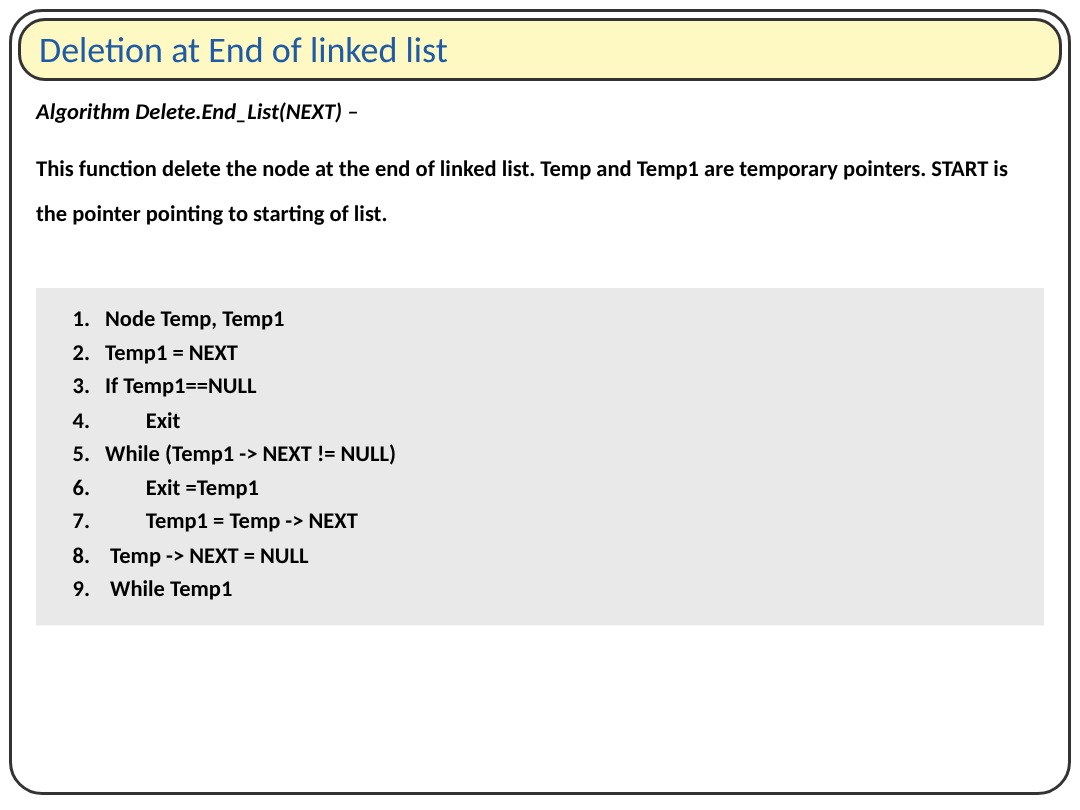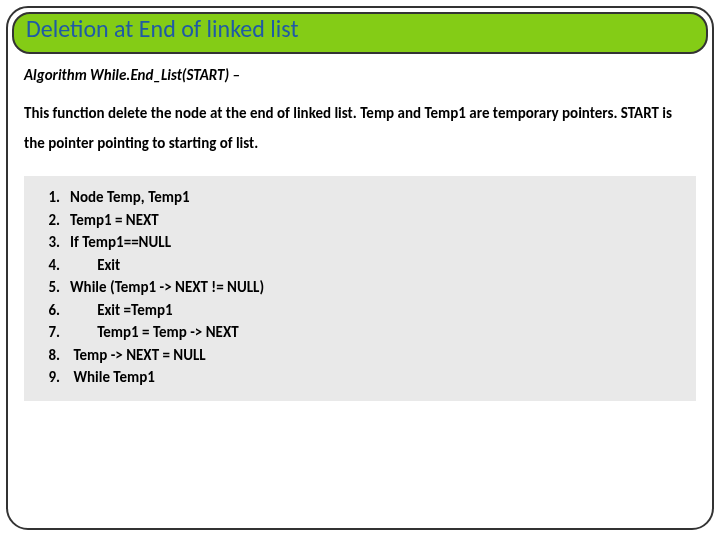--- a/index.html
+++ b/index.html
@@ -16,23 +16,23 @@
     border: 2px solid #333;
     border-radius: 22px;
     padding: 0;
   }
   .title-bar {
     position: absolute;
     left: 4px; top: 4px; right: 4px;
     height: 42px;
     border: 2px solid #333;
     border-radius: 18px;
-    background: #84cc16;
+    background: #fef9c3;
     display: flex;
-    align-items: flex-start;
+    align-items: center;
     padding-left: 12px;
   }
   .title-text {
     font-size: 24px;
     color: #1f5aa6;
     font-weight: 400;
   }
   .body {
     position: absolute;
     left: 16px; right: 16px;
@@ -43,21 +43,21 @@
     font-weight: bold;
     font-style: italic;
     color: #000;
     margin-bottom: 14px;
   }
   .alg-desc {
     font-size: 15px;
     font-weight: bold;
     color: #000;
     line-height: 2.0;
-    margin-bottom: 18px;
+    margin-bottom: 34px;
   }
   .code-block {
     background: #e9e9e9;
     padding: 10px 12px 12px 12px;
     font-size: 15px;
     font-weight: bold;
     color: #000;
   }
   .code-line {
     display: flex;
@@ -73,21 +73,21 @@
 </style>
 </head>
 <body>
 
 <div class="slide">
   <div class="outer-frame">
     <div class="title-bar">
       <span class="title-text">Deletion at End of linked list</span>
     </div>
     <div class="body">
-      <div class="alg-title">Algorithm While.End_List(START) –</div>
+      <div class="alg-title">Algorithm Delete.End_List(NEXT) –</div>
       <div class="alg-desc">This function delete the node at the end of linked list. Temp and Temp1 are temporary pointers. START is the pointer pointing to starting of list.</div>
       <div class="code-block">
         <div class="code-line">
             <span class="code-num">1.</span>
             <span class="code-text">Node Temp, Temp1</span>
           </div>
         <div class="code-line">
             <span class="code-num">2.</span>
             <span class="code-text">Temp1 = NEXT</span>
           </div>

